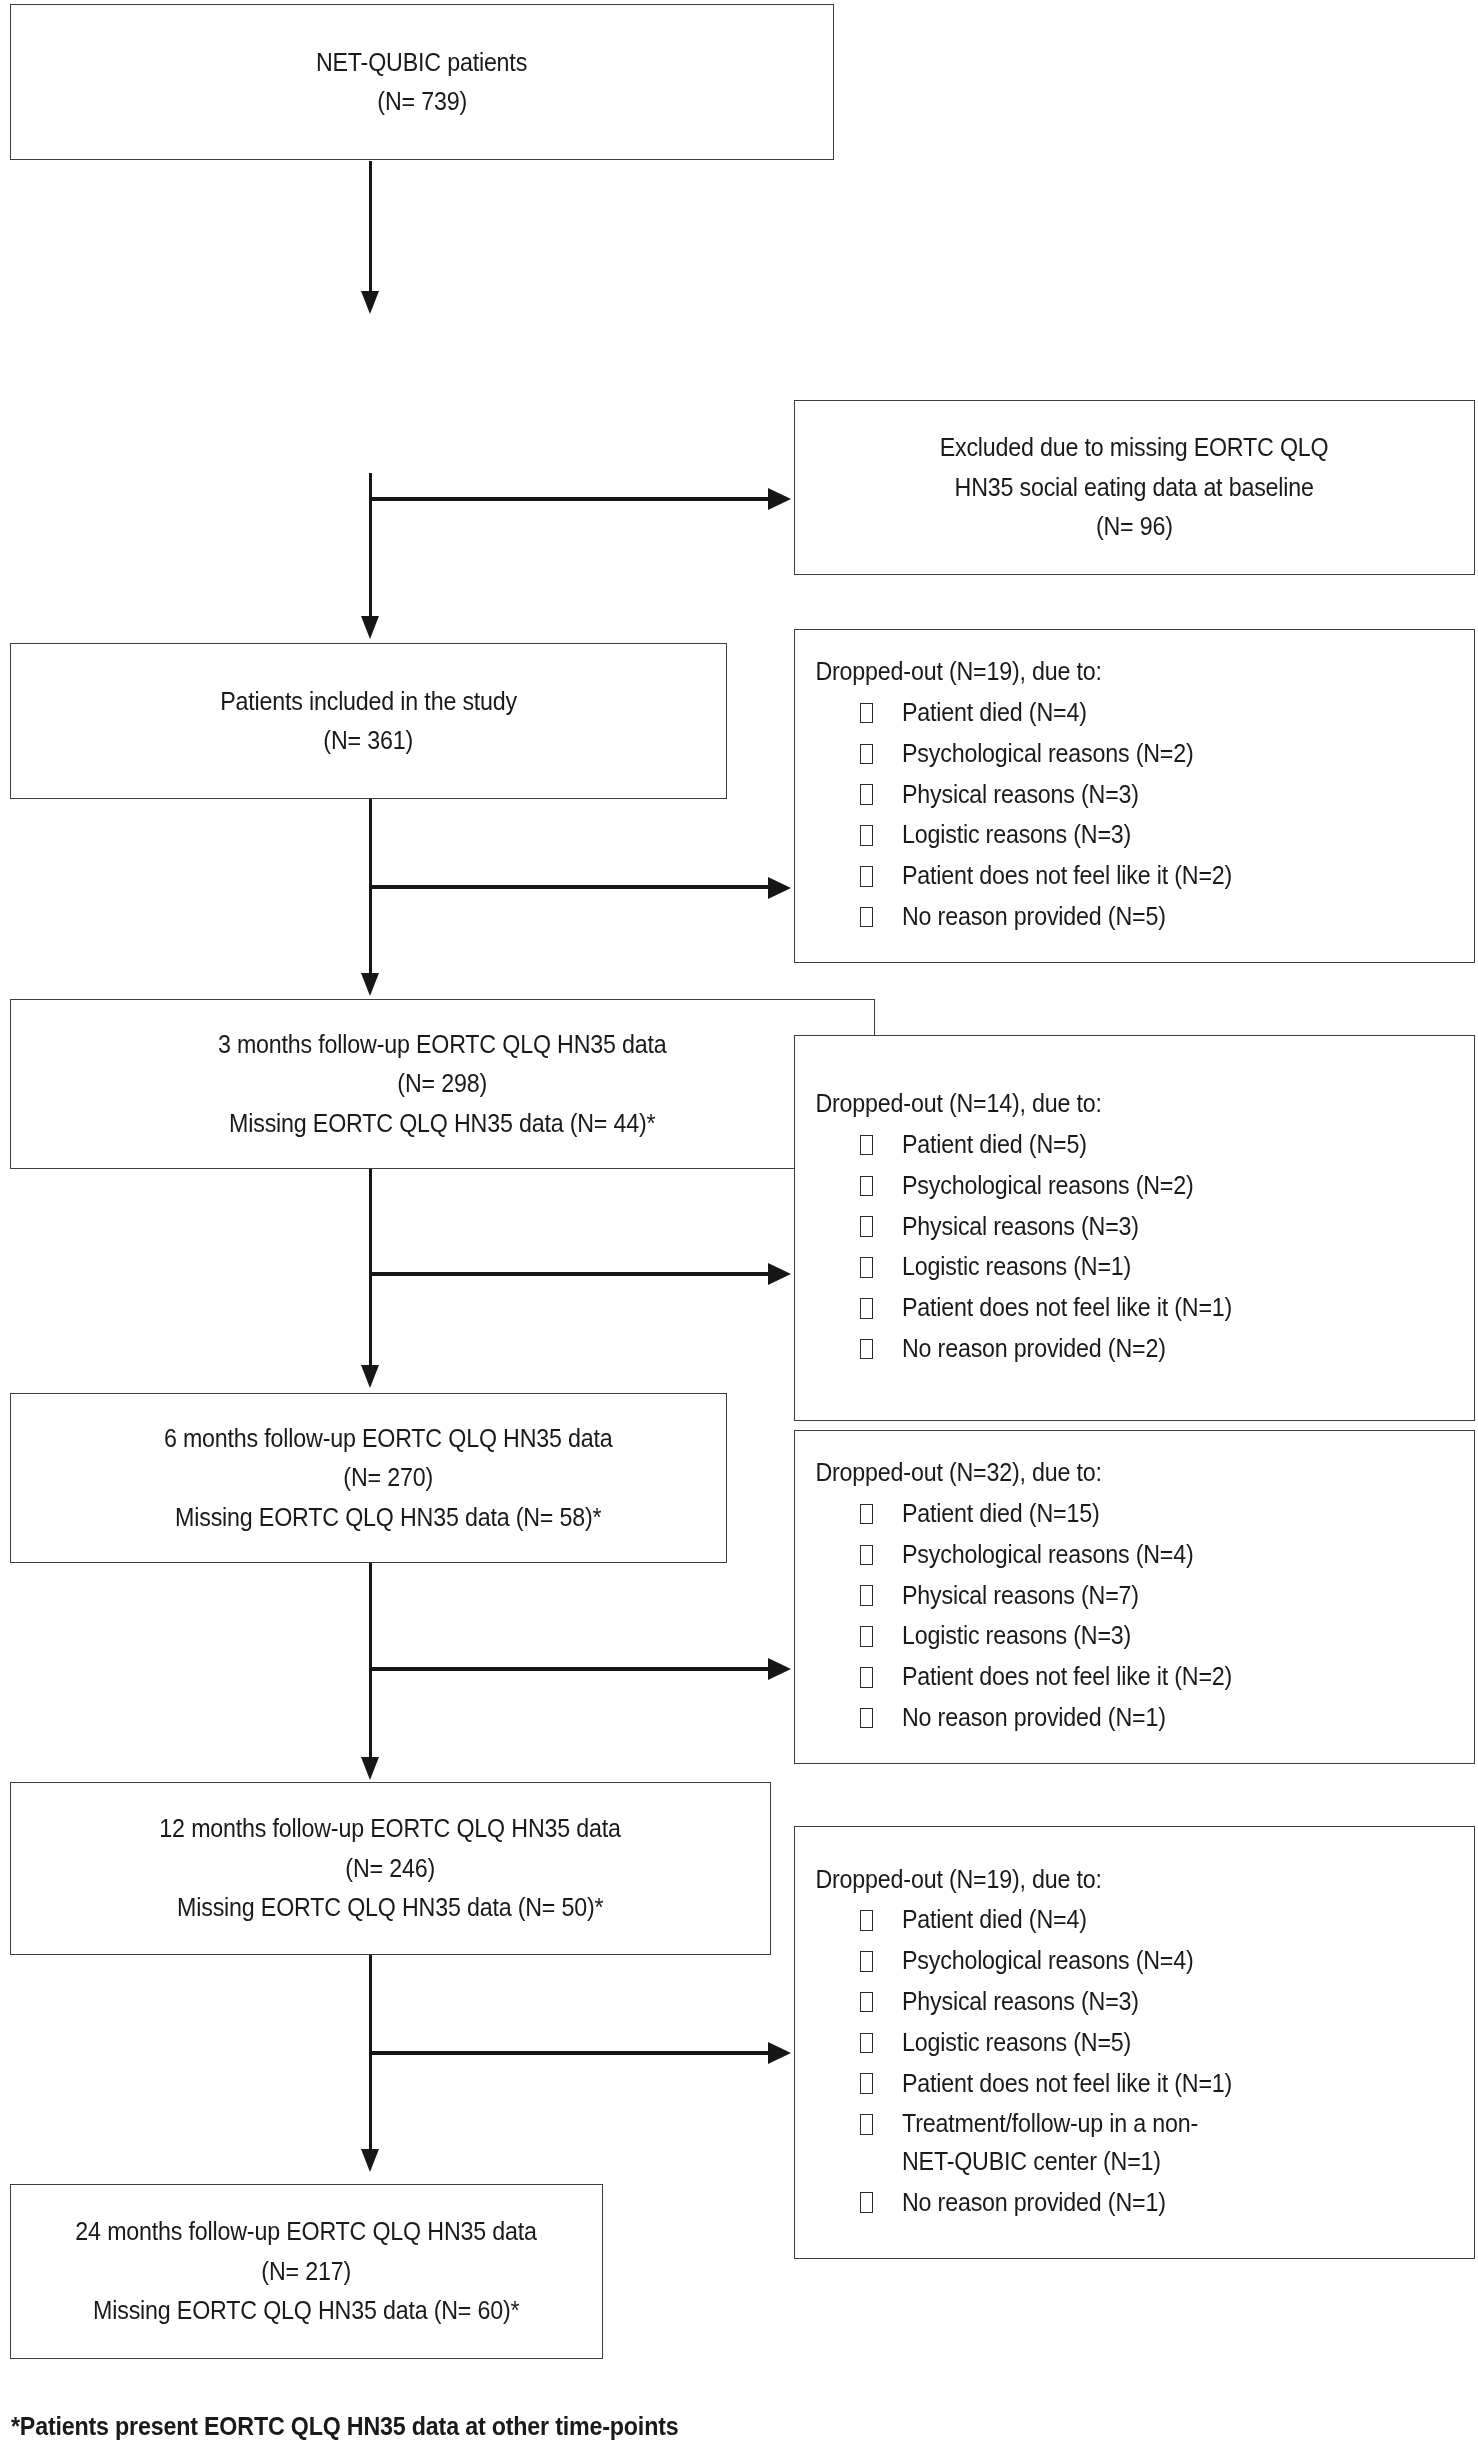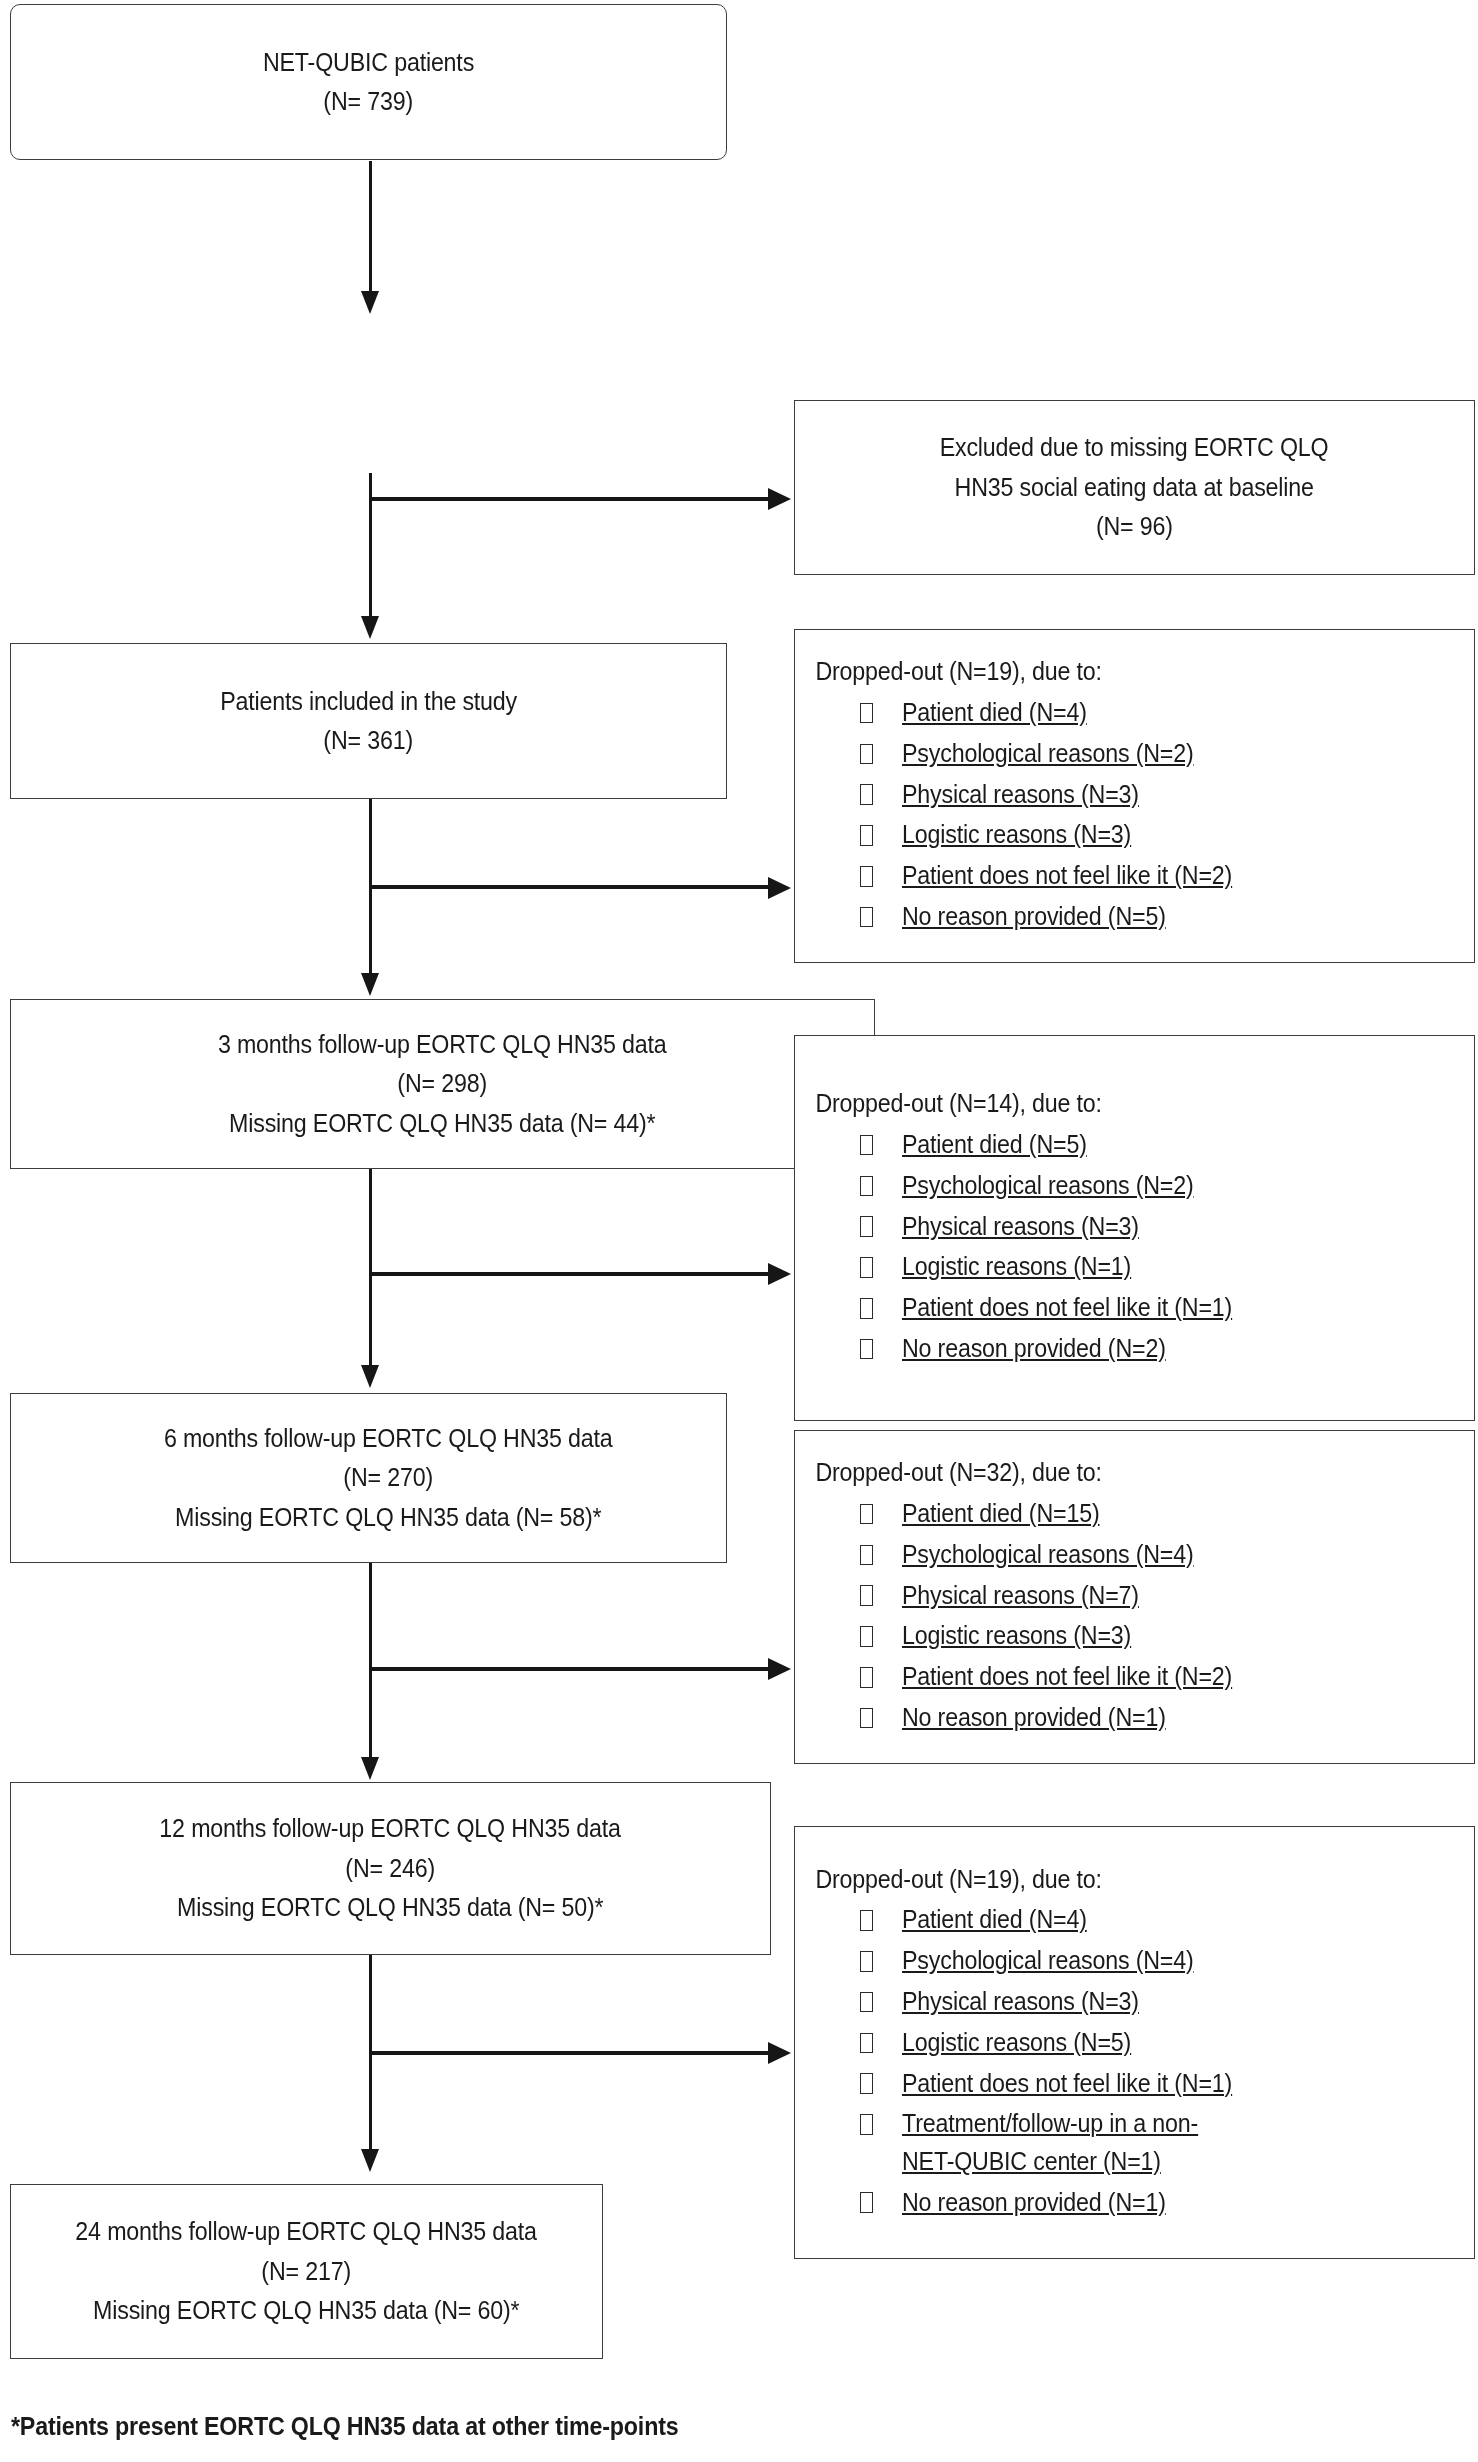--- a/index.html
+++ b/index.html
@@ -61,21 +61,20 @@
     margin: 0;
     padding: 0 0 0 65px;
   }
   .dropout-list li {
     display: flex;
     align-items: flex-start;
     font-size: 25px;
     line-height: 1.5;
     letter-spacing: -0.2px;
     margin: 3.3px 0;
-    text-decoration: underline;
   }
   .bullet-box {
     flex: 0 0 auto;
     width: 11px;
     height: 18.6px;
     border: 1.1px solid #2b2b2b;
     margin-top: 8.8px;
     margin-right: 28.5px;
     background: #ffffff;
   }
@@ -120,21 +119,21 @@
     font-weight: 600;
     transform: scaleX(0.93);
     transform-origin: left center;
   }
 </style>
 </head>
 <body>
 
 <div class="canvas">
 
-  <div class="node center" style="left:10px; top:4.4px; width:717px; height:156px;border-radius:10px;">
+  <div class="node center" style="left:10px; top:4.4px; width:824px; height:156px;">
     <div class="line">NET-QUBIC patients</div>
     <div class="line">(N= 739)</div>
   </div>
 
 
   <div class="node center" style="left:10px; top:643px; width:717px; height:156px;">
     <div class="line">Patients included in the study</div>
     <div class="line">(N= 361)</div>
   </div>
 

